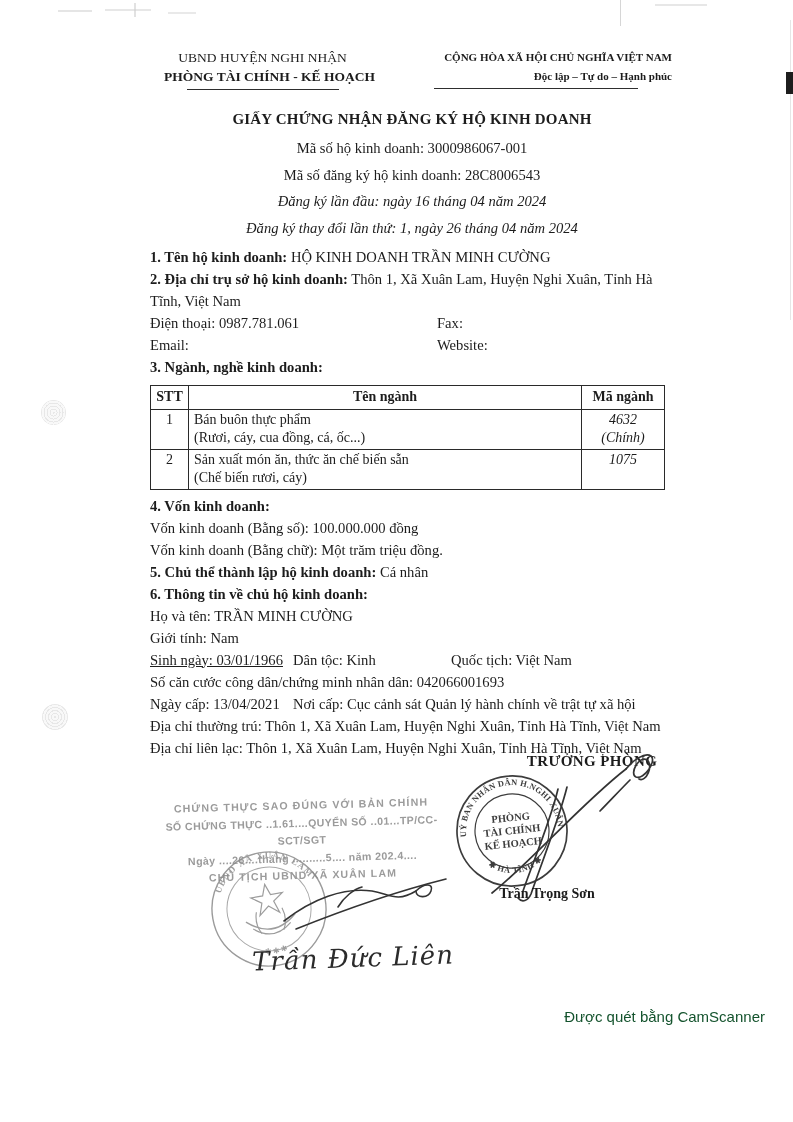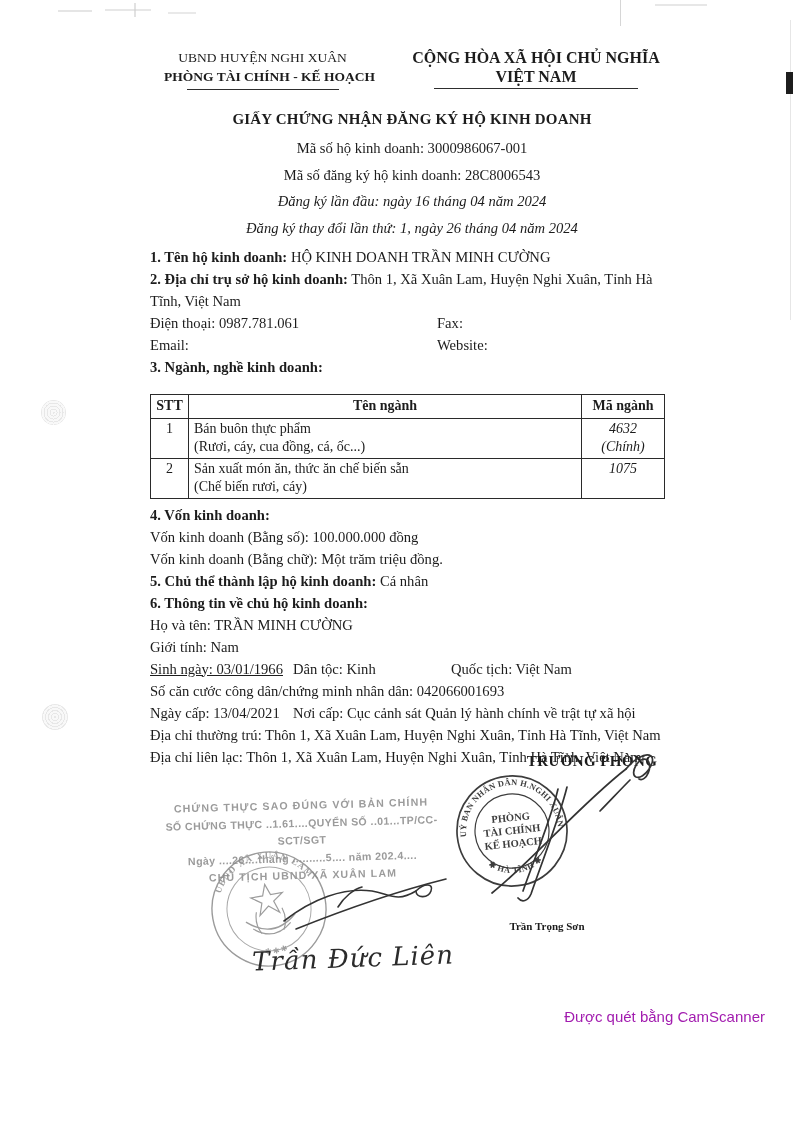--- a/index.html
+++ b/index.html
@@ -6,62 +6,62 @@
   .page {
     position:relative; width:793px; height:1122px; background:#ffffff;
     font-family:"Liberation Serif", serif; color:#1c1c1c; overflow:hidden;
   }
   .content { position:absolute; left:150px; top:48px; width:530px; }
 
   
   .gov-header { display:flex; justify-content:space-between; }
   .gov-left  { width:225px; text-align:center; font-size:13.5px; line-height:19px; }
   .gov-left .l2 { font-weight:bold;text-align:right; }
-  .gov-right { width:272px; margin-right:8px; text-align:center; font-size:16px; font-weight:bold; line-height:19px; }
+  .gov-right { width:272px; margin-right:8px; text-align:right; font-size:11px; font-weight:bold; line-height:19px; }
   .rule-l { width:152px; border-top:1.4px solid #2e2e2e; margin:3px auto 0; }
   .rule-r { width:204px; border-top:1.4px solid #2e2e2e; margin:2px auto 0; }
 
   .doc-title { text-align:center; font-weight:bold; font-size:15px; margin:21px 0 7px -6px; letter-spacing:.2px; }
   .meta { text-align:center; font-size:14.6px; line-height:26.5px; margin-left:-6px;font-family:Liberation Serif, serif; }
   .it { font-style:italic; }
 
   .body-text { font-size:14.6px; line-height:22px; margin-top:5px; }
   .body-text p { margin:0; }
   b { font-weight:bold; }
 
   .two-col { display:flex; }
   .col-a { width:287px; }
 
-  table.industries { border-collapse:collapse; width:512px; margin:16px 0 5px; table-layout:fixed; }
+  table.industries { border-collapse:collapse; width:512px; margin:7px 0 5px; table-layout:fixed; }
   table.industries th, table.industries td {
     border:1.5px solid #2a2a2a; font-size:14px; line-height:18.5px; padding:1px 5px; vertical-align:top;
   }
   table.industries th { text-align:center; padding:2px 2px; }
   .c-stt { width:33px; text-align:center; }
   .c-name { width:388px; }
   .c-code { width:78px; }
   td.c-code { font-style:italic; text-align:center; }
 
   .abs { position:absolute; }
   .sign-title { left:462px; top:753px; width:260px; text-align:center; font-weight:bold; font-size:15px; letter-spacing:.4px; }
-  .sign-name-right { left:457px; top:920px; width:180px; text-align:center; font-weight:bold; font-size:11px; }
+  .sign-name-right { left:457px; top:886px; width:180px; text-align:center; font-weight:bold; font-size:14px; }
 
   .cert-block {
     left:157px; top:797px; width:290px; text-align:center;
     font-family:"Liberation Sans", sans-serif; font-weight:bold;
     font-size:10.6px; line-height:17.5px; color:#9b9b9b;
     transform:rotate(-1.6deg); letter-spacing:.4px;
   }
   .cert-block .w { letter-spacing:1.1px; }
 
   .hand-name { left:248px; top:943px; width:210px; text-align:center;
     font-family:"DejaVu Serif", serif; font-style:italic; font-size:26px;
     color:#2b2b2b; transform:rotate(-2deg); letter-spacing:1px; }
 
-  .scanner-note { right:28px; top:1008px; font-family:"Liberation Sans", sans-serif; font-size:15px; color:#a21caf; }
+  .scanner-note { right:28px; top:1008px; font-family:"Liberation Sans", sans-serif; font-size:15px; color:#14532d; }
 
   
   .punch { border-radius:50%;
     background:repeating-radial-gradient(#e6e6e6 0 1px, #f8f8f8 1px 3px); opacity:.95; }
   .speck { background:#cfcfcf; }
   .tick  { background:#1d1d1d; }
   .fold  { background:#d6d6d6; }
 </style>
 </head>
 <body>
@@ -76,26 +76,27 @@
   <div class="abs fold" style="left:620px;top:0;width:1px;height:26px;"></div>
   <div class="abs fold" style="left:790px;top:20px;width:1px;height:300px;opacity:.6;"></div>
   <div class="abs tick" style="left:786px;top:72px;width:7px;height:22px;"></div>
   <div class="abs punch" style="left:41px;top:400px;width:25px;height:25px;"></div>
   <div class="abs punch" style="left:42px;top:704px;width:26px;height:26px;"></div>
 
   <div class="content">
 
     <div class="gov-header">
       <div class="gov-left">
-        <div class="l1">UBND HUYỆN NGHI XUÂN</div>
+        <div class="l1">UBND HUYỆN NGHI NHẬN</div>
         <div class="l2">PHÒNG TÀI CHÍNH - KẾ HOẠCH</div>
         <div class="rule-l"></div>
       </div>
       <div class="gov-right">
         <div>CỘNG HÒA XÃ HỘI CHỦ NGHĨA VIỆT NAM</div>
+        <div>Độc lập – Tự do – Hạnh phúc</div>
         <div class="rule-r"></div>
       </div>
     </div>
 
     <div class="doc-title">GIẤY CHỨNG NHẬN ĐĂNG KÝ HỘ KINH DOANH</div>
     <div class="meta">
       <div>Mã số hộ kinh doanh: 3000986067-001</div>
       <div>Mã số đăng ký hộ kinh doanh: 28C8006543</div>
       <div class="it">Đăng ký lần đầu: ngày 16 tháng 04 năm 2024</div>
       <div class="it">Đăng ký thay đổi lần thứ: 1, ngày 26 tháng 04 năm 2024</div>

